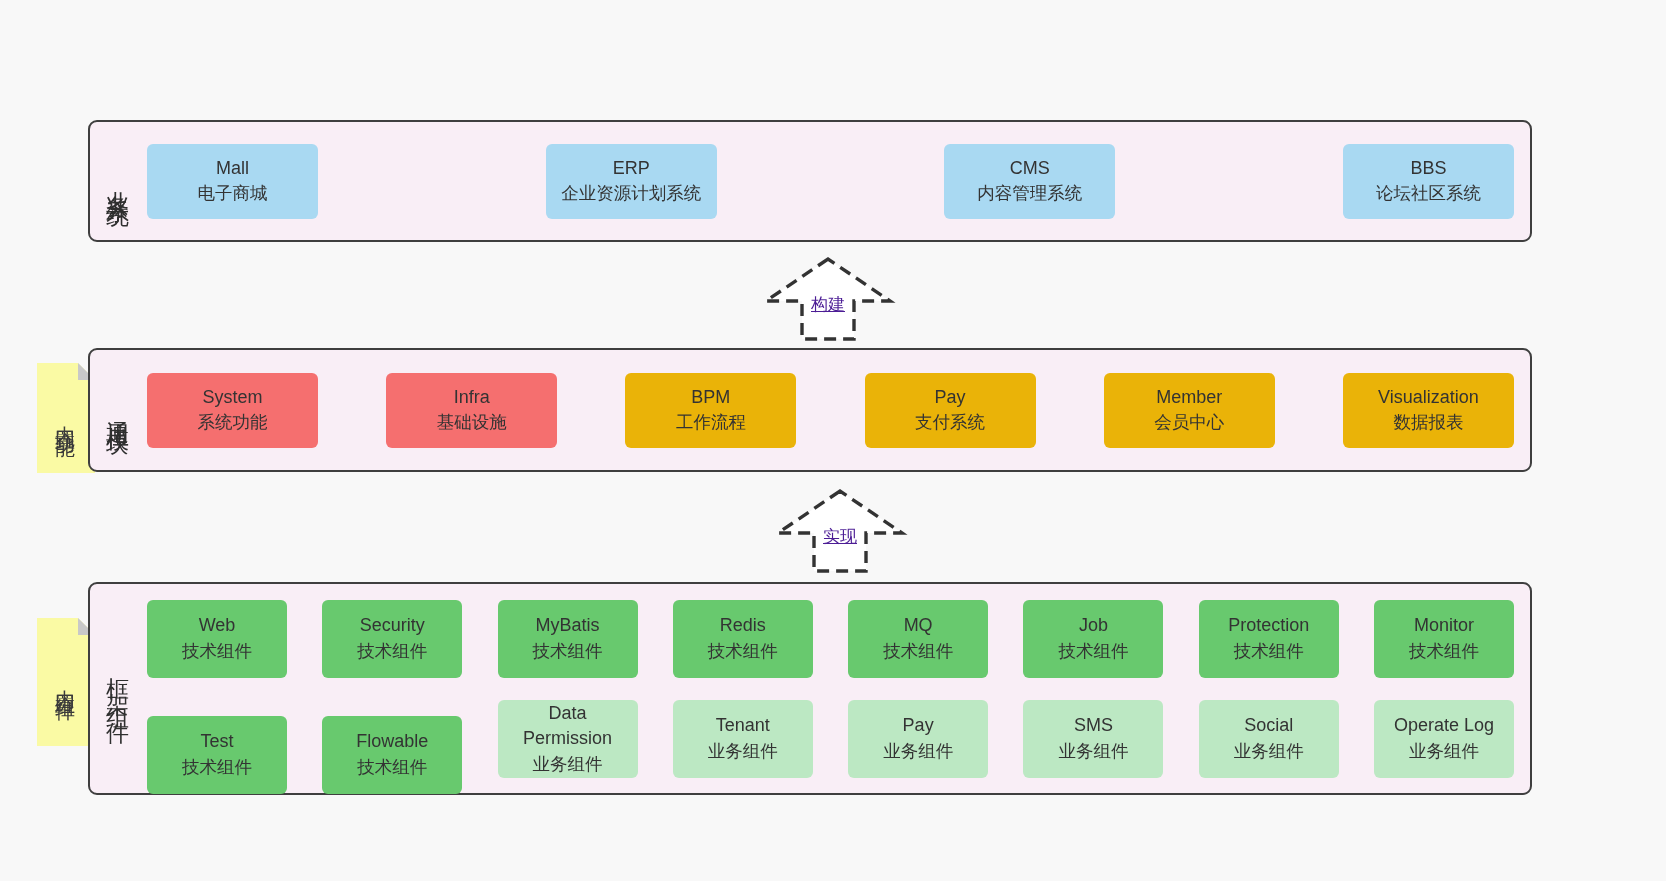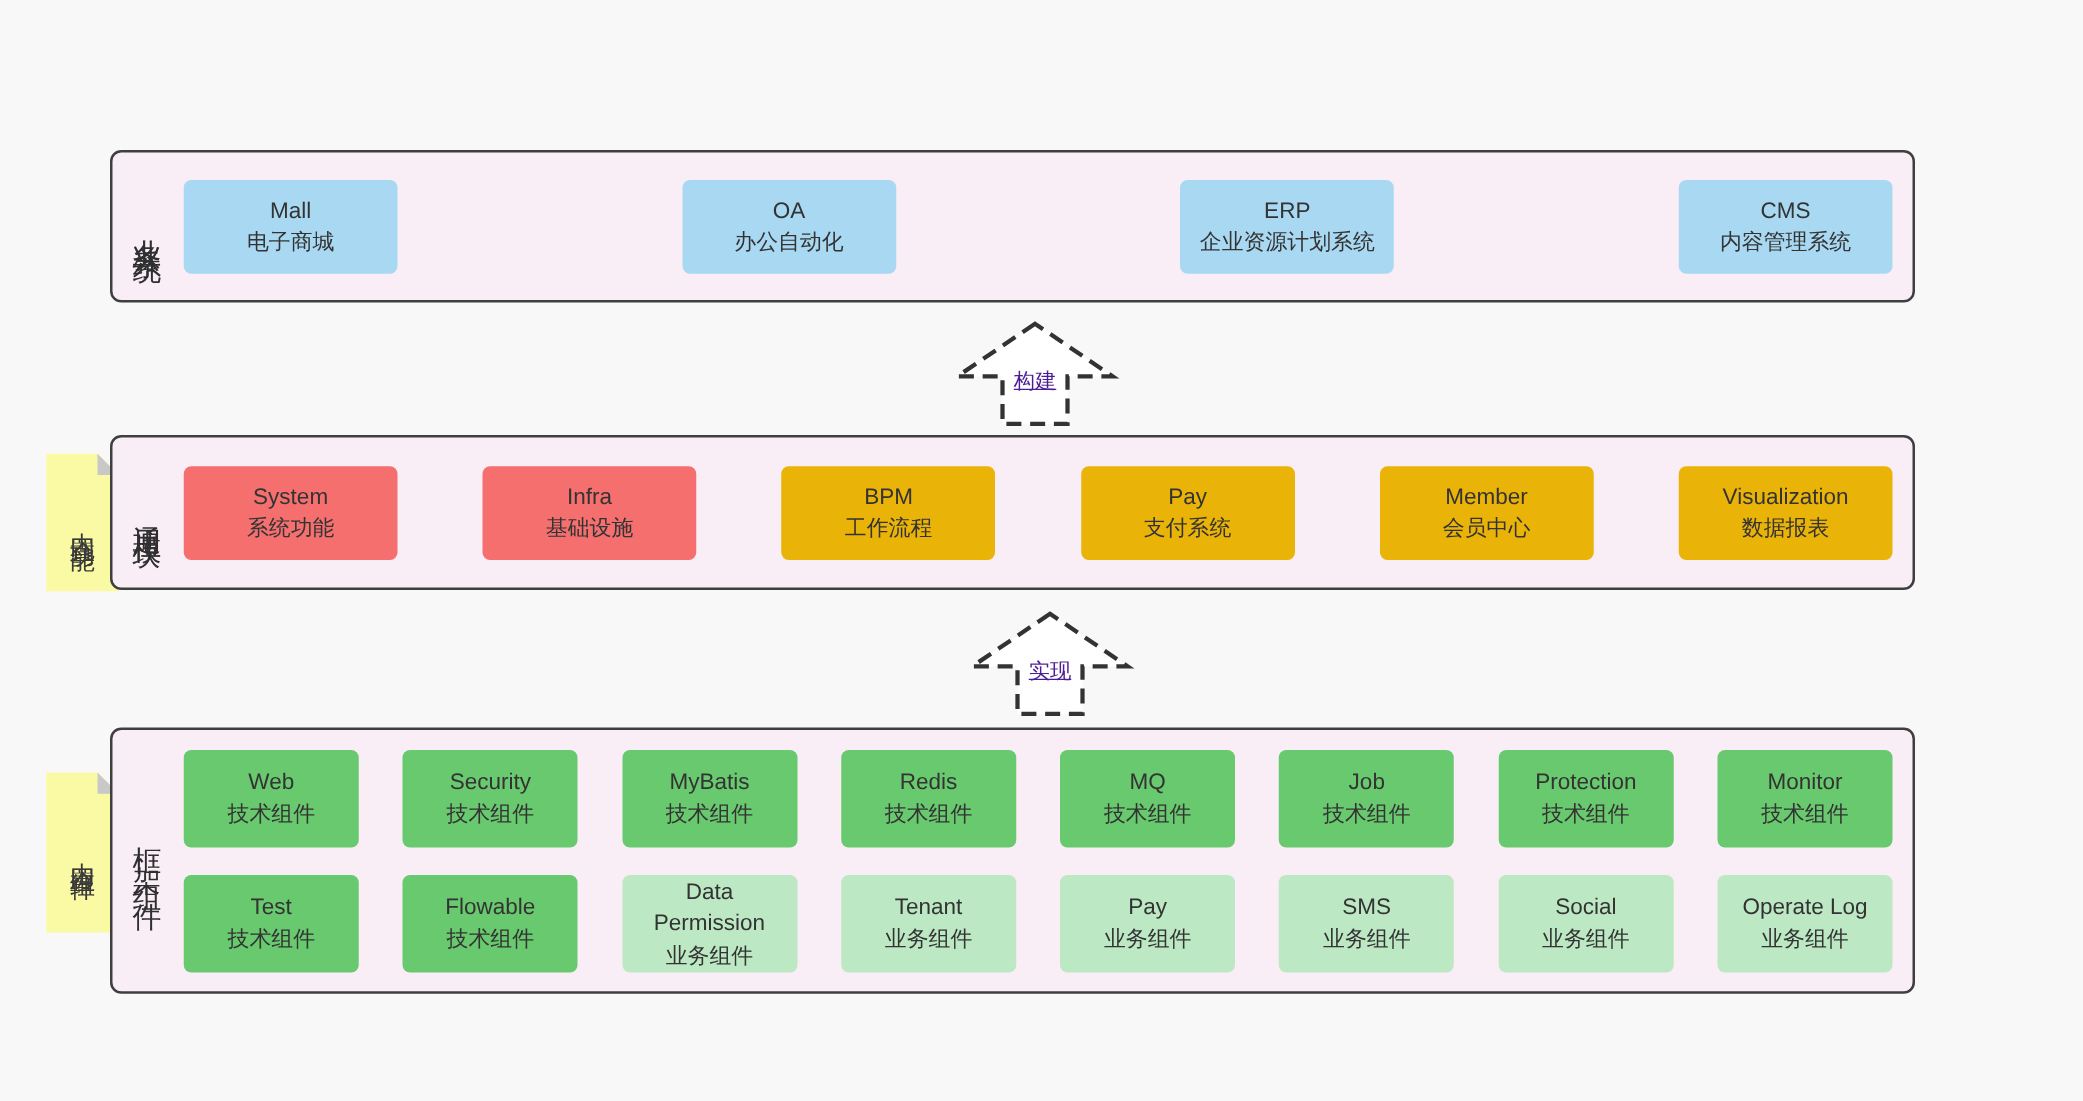--- a/index.html
+++ b/index.html
@@ -37,21 +37,21 @@
     text-align:center;line-height:1.42;
     font-size:17.5px;color:#333;
     box-sizing:border-box;padding:4px 8px;
   }
   .box .en{font-size:18px;}
   .box.wide{width:171px;height:75px;}
   .box.small{width:140px;height:78px;}
   .blue{background:#a9d9f2;}
   .red{background:#f56f6f;}
   .pink{background:#eab308;}
-  .green{background:#68c96e;}
+  .green{background:#68c96e;margin-top:16px;}
   .lightgreen{background:#bce8c3;}
   
   .sticky{
     position:absolute;left:37px;width:58px;
     background:#fafaa4;
     display:flex;align-items:center;justify-content:center;
     writing-mode:vertical-rl;text-orientation:upright;
     font-size:20px;color:#3a3a3a;letter-spacing:4px;
     z-index:1;
   }
@@ -88,30 +88,30 @@
 
 <div class="layer" id="layer-business">
   <div class="layer-label">业务系统</div>
   <div class="boxes-area">
     <div class="box-row">
       <div class="box wide blue">
         <div class="en">Mall</div>
         <div class="zh">电子商城</div>
       </div>
       <div class="box wide blue">
-        <div class="en">OA</div>
-        <div class="zh">办公自动化</div>
-      </div>
-      <div class="box wide blue">
         <div class="en">ERP</div>
         <div class="zh">企业资源计划系统</div>
       </div>
       <div class="box wide blue">
         <div class="en">CMS</div>
         <div class="zh">内容管理系统</div>
+      </div>
+      <div class="box wide blue">
+        <div class="en">BBS</div>
+        <div class="zh">论坛社区系统</div>
       </div>
     </div>
   </div>
 </div>
 
 <div class="arrow" id="arrow-build">
   <svg width="136" height="88" viewBox="0 0 136 88" fill="none" xmlns="http://www.w3.org/2000/svg">
     <path d="M68 4 L6 46 L42 46 L42 84 L94 84 L94 46 L130 46 Z" fill="#ffffff" stroke="#333333" stroke-width="3.4" stroke-dasharray="12 7" stroke-linejoin="miter"></path>
   </svg>
   <div class="arrow-label">构建</div>

